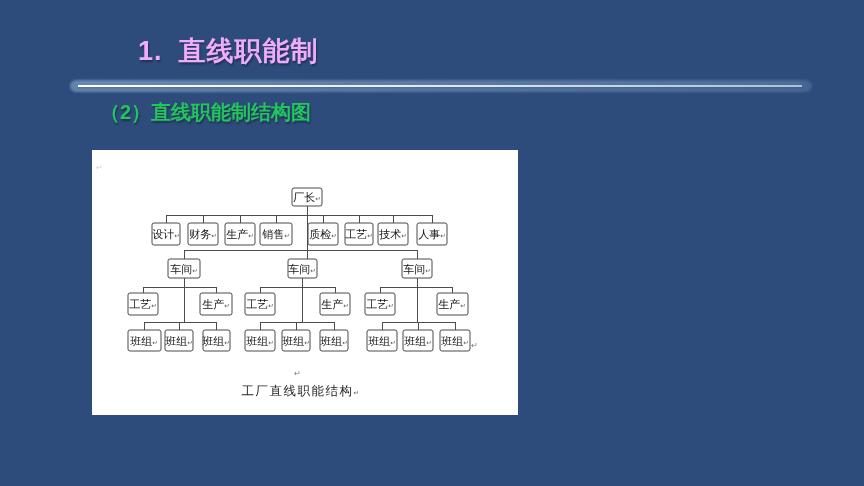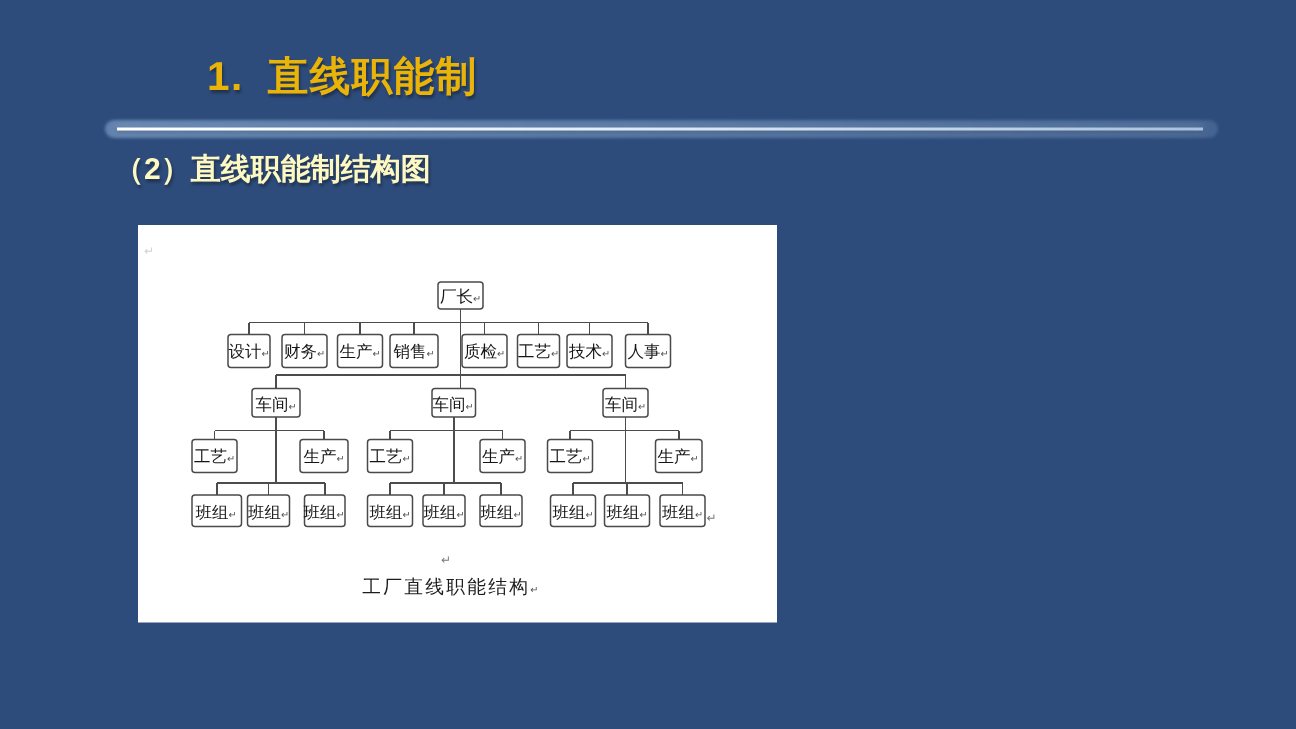--- a/index.html
+++ b/index.html
@@ -4,41 +4,41 @@
 <style>
   html, body { margin: 0; padding: 0; }
   body {
     width: 864px; height: 486px;
     position: relative; overflow: hidden;
     background: #2e4c7b;
     font-family: "Liberation Sans", sans-serif;
   }
   .slide-title {
     position: absolute; left: 138px; top: 33px;
-    color: #eab308; font-size: 27px; font-weight: 700;
+    color: #f0abfc; font-size: 27px; font-weight: 700;
     letter-spacing: 1px;
     text-shadow: 1px 2px 2px rgba(0,0,0,0.35);
     white-space: nowrap;
   }
   .slide-title .num { margin-right: 16px; }
   .divider-glow {
     position: absolute; left: 70px; top: 80px;
     width: 742px; height: 12px; border-radius: 6px;
     background: linear-gradient(to right, rgba(150,185,225,0.50), rgba(150,185,225,0.22));
     filter: blur(1px);
   }
   .divider-line {
     position: absolute; left: 78px; top: 85px;
     width: 724px; height: 2px;
     background: linear-gradient(to right, #ffffff 0%, #e3edf7 45%, #a9c1dc 100%);
     box-shadow: 0 1px 3px rgba(0,0,0,0.30), 0 0 6px rgba(190,215,245,0.55);
   }
   .slide-subtitle {
-    position: absolute; left: 76px; top: 99px;
-    color: #fef9c3; font-size: 20px; font-weight: 700;
+    position: absolute; left: 100px; top: 99px;
+    color: #22c55e; font-size: 20px; font-weight: 700;
     text-shadow: 1px 2px 2px rgba(0,0,0,0.35);
     white-space: nowrap;
   }
   .doc-image {
     position: absolute; left: 92px; top: 150px;
     width: 426px; height: 265px;
     background: #ffffff;
   }
   .doc-image svg { display: block; }
   .org rect {

